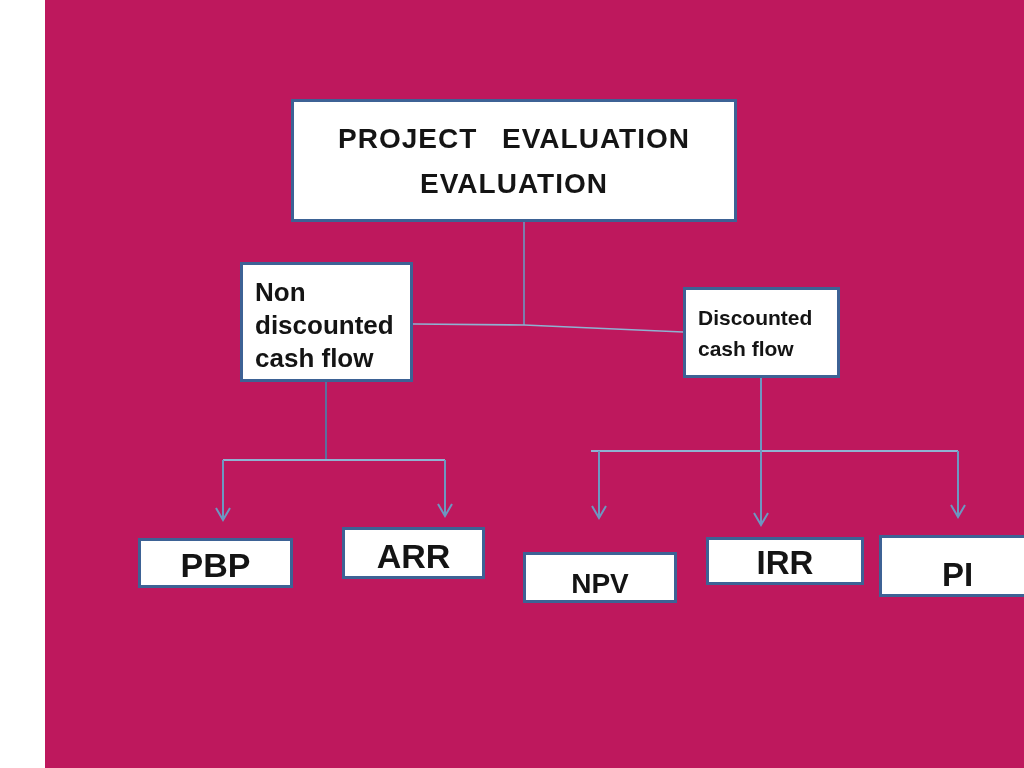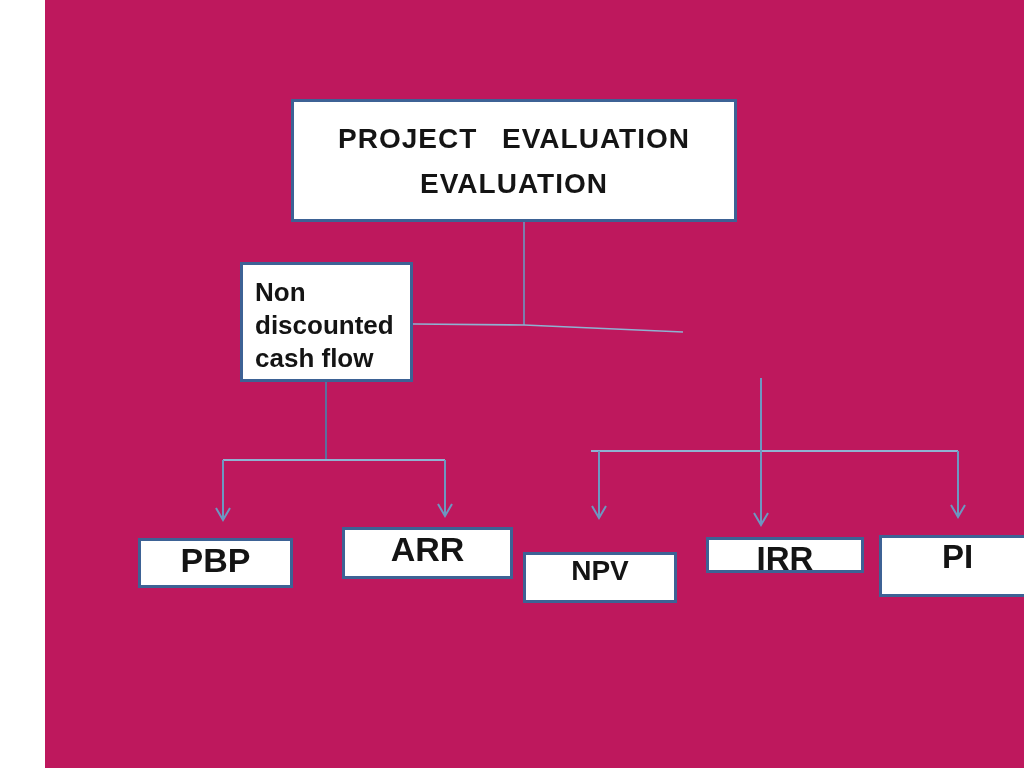--- a/index.html
+++ b/index.html
@@ -62,28 +62,28 @@
     left: 638px;
     top: 287px;
     width: 157px;
     height: 91px;
     font-size: 21px;
     line-height: 31px;
     padding: 12px 8px 0 12px;
   }
   .leaf {
     display: flex;
-    align-items: flex-start;
+    align-items: flex-end;
     justify-content: center;
     text-align: center;
   }
   .node-pbp { left: 93px;  top: 538px; width: 155px; height: 50px; font-size: 34px; }
-  .node-arr { left: 297px; top: 527px; width: 171px; height: 52px; font-size: 34px; }
+  .node-arr { left: 297px; top: 527px; width: 143px; height: 52px; font-size: 34px; }
   .node-npv { left: 478px; top: 552px; width: 154px; height: 51px; font-size: 28px; }
-  .node-irr { left: 661px; top: 537px; width: 158px; height: 36px; font-size: 33px; }
+  .node-irr { left: 661px; top: 537px; width: 158px; height: 48px; font-size: 33px; }
   .node-pi  { left: 834px; top: 535px; width: 157px; height: 62px; font-size: 33px; }
 </style>
 </head>
 <body>
 
 <div id="canvas">
 
   <svg id="connectors" viewBox="0 0 1024 768" xmlns="http://www.w3.org/2000/svg">
 
     <line x1="479" y1="222" x2="479" y2="325" stroke="#6d97c1" stroke-width="1.6"></line>
@@ -120,20 +120,23 @@
 
   <div class="node node-title">
     <span class="title-line-1">PROJECT EVALUATION</span>
     <span class="title-line-2">EVALUATION</span>
   </div>
 
   <div class="node node-nondisc">
     <span>Non discounted cash flow</span>
   </div>
 
+  <div class="node node-disc">
+    <span>Discounted cash flow</span>
+  </div>
 
   <div class="node leaf node-pbp">
     <span>PBP</span>
   </div>
 
   <div class="node leaf node-arr">
     <span>ARR</span>
   </div>
 
   <div class="node leaf node-npv">

